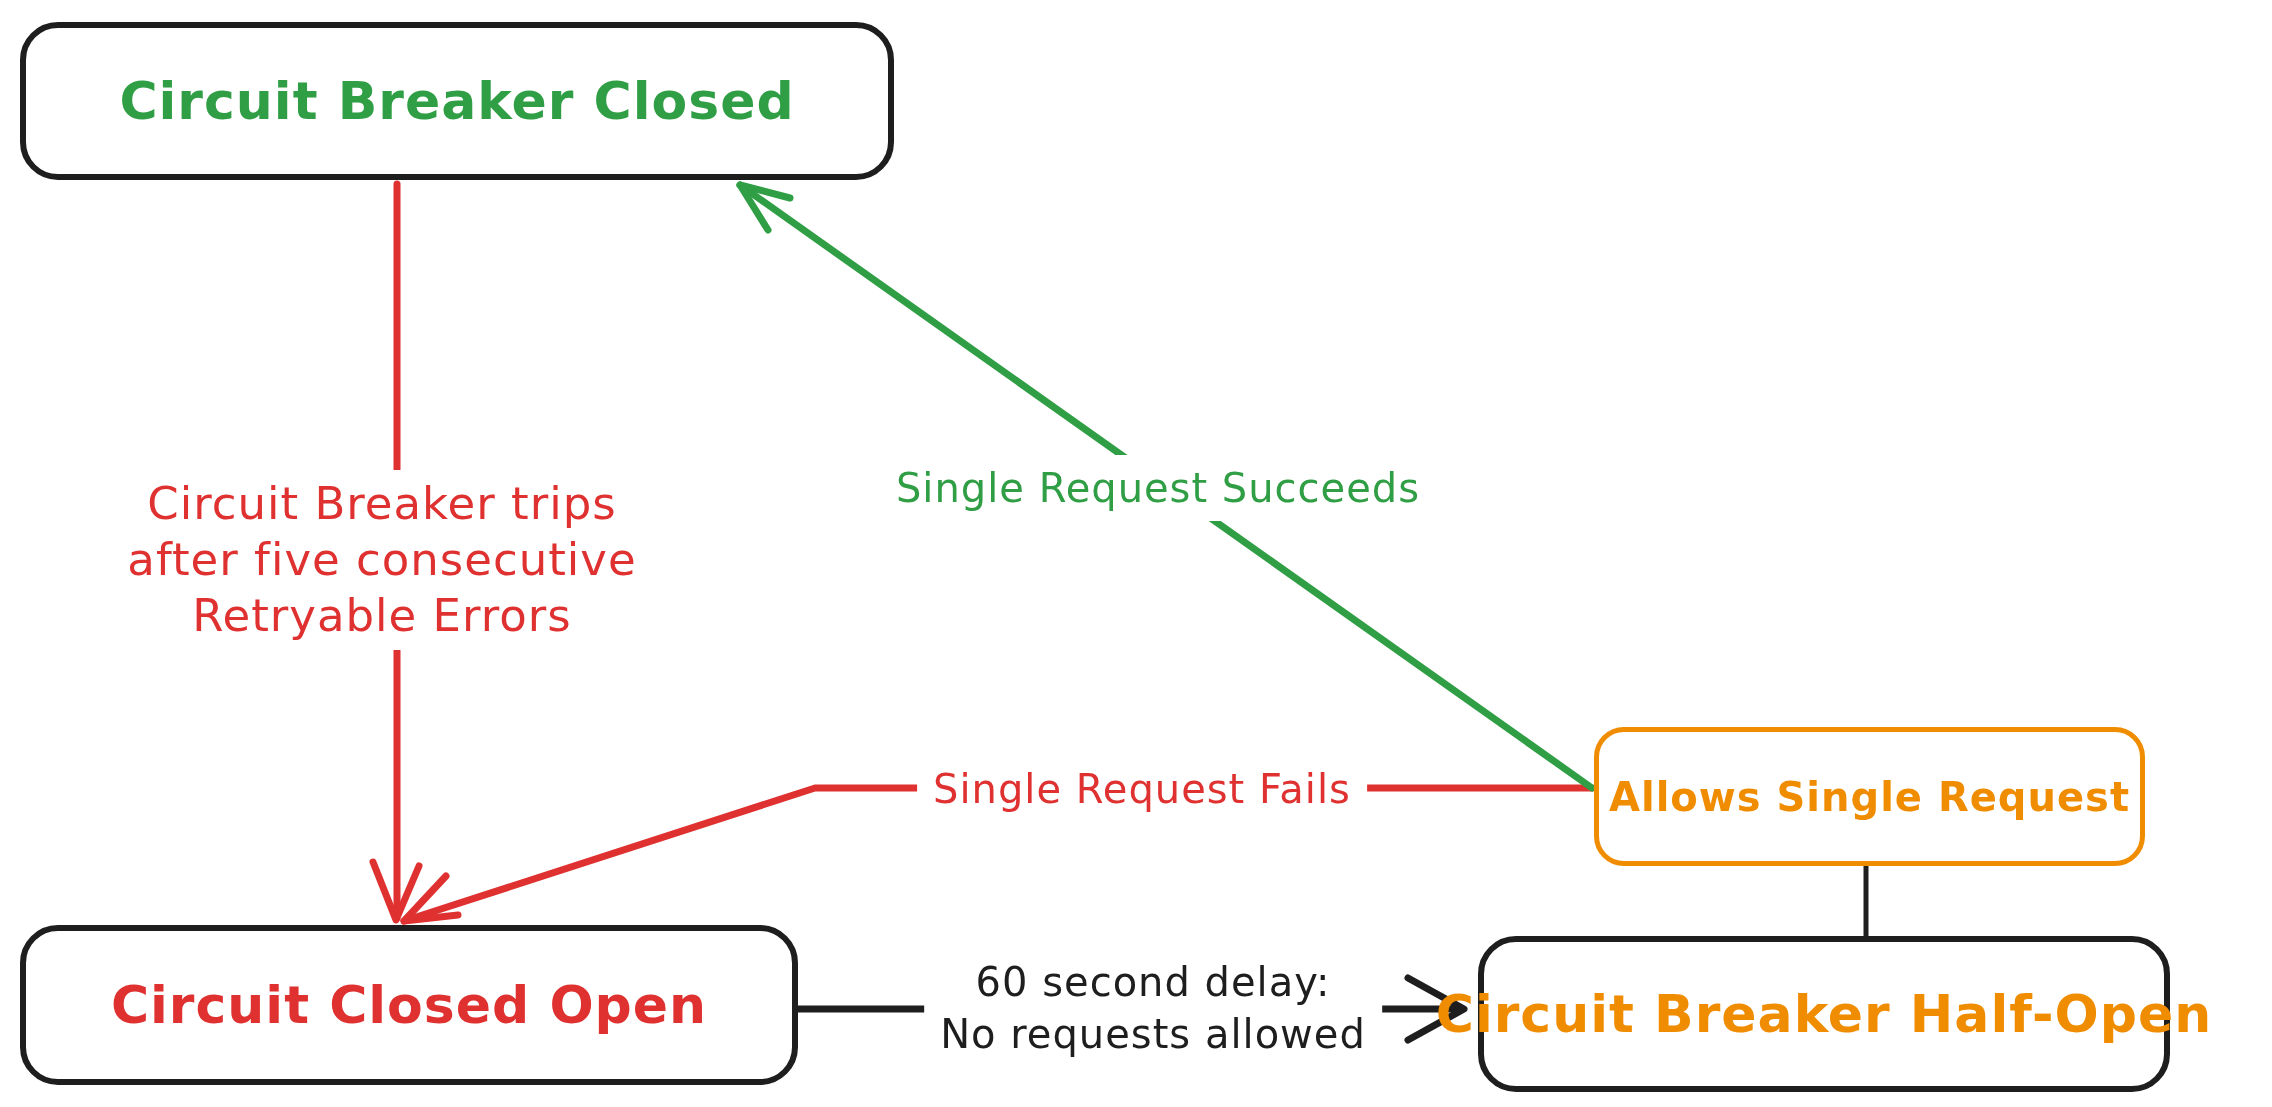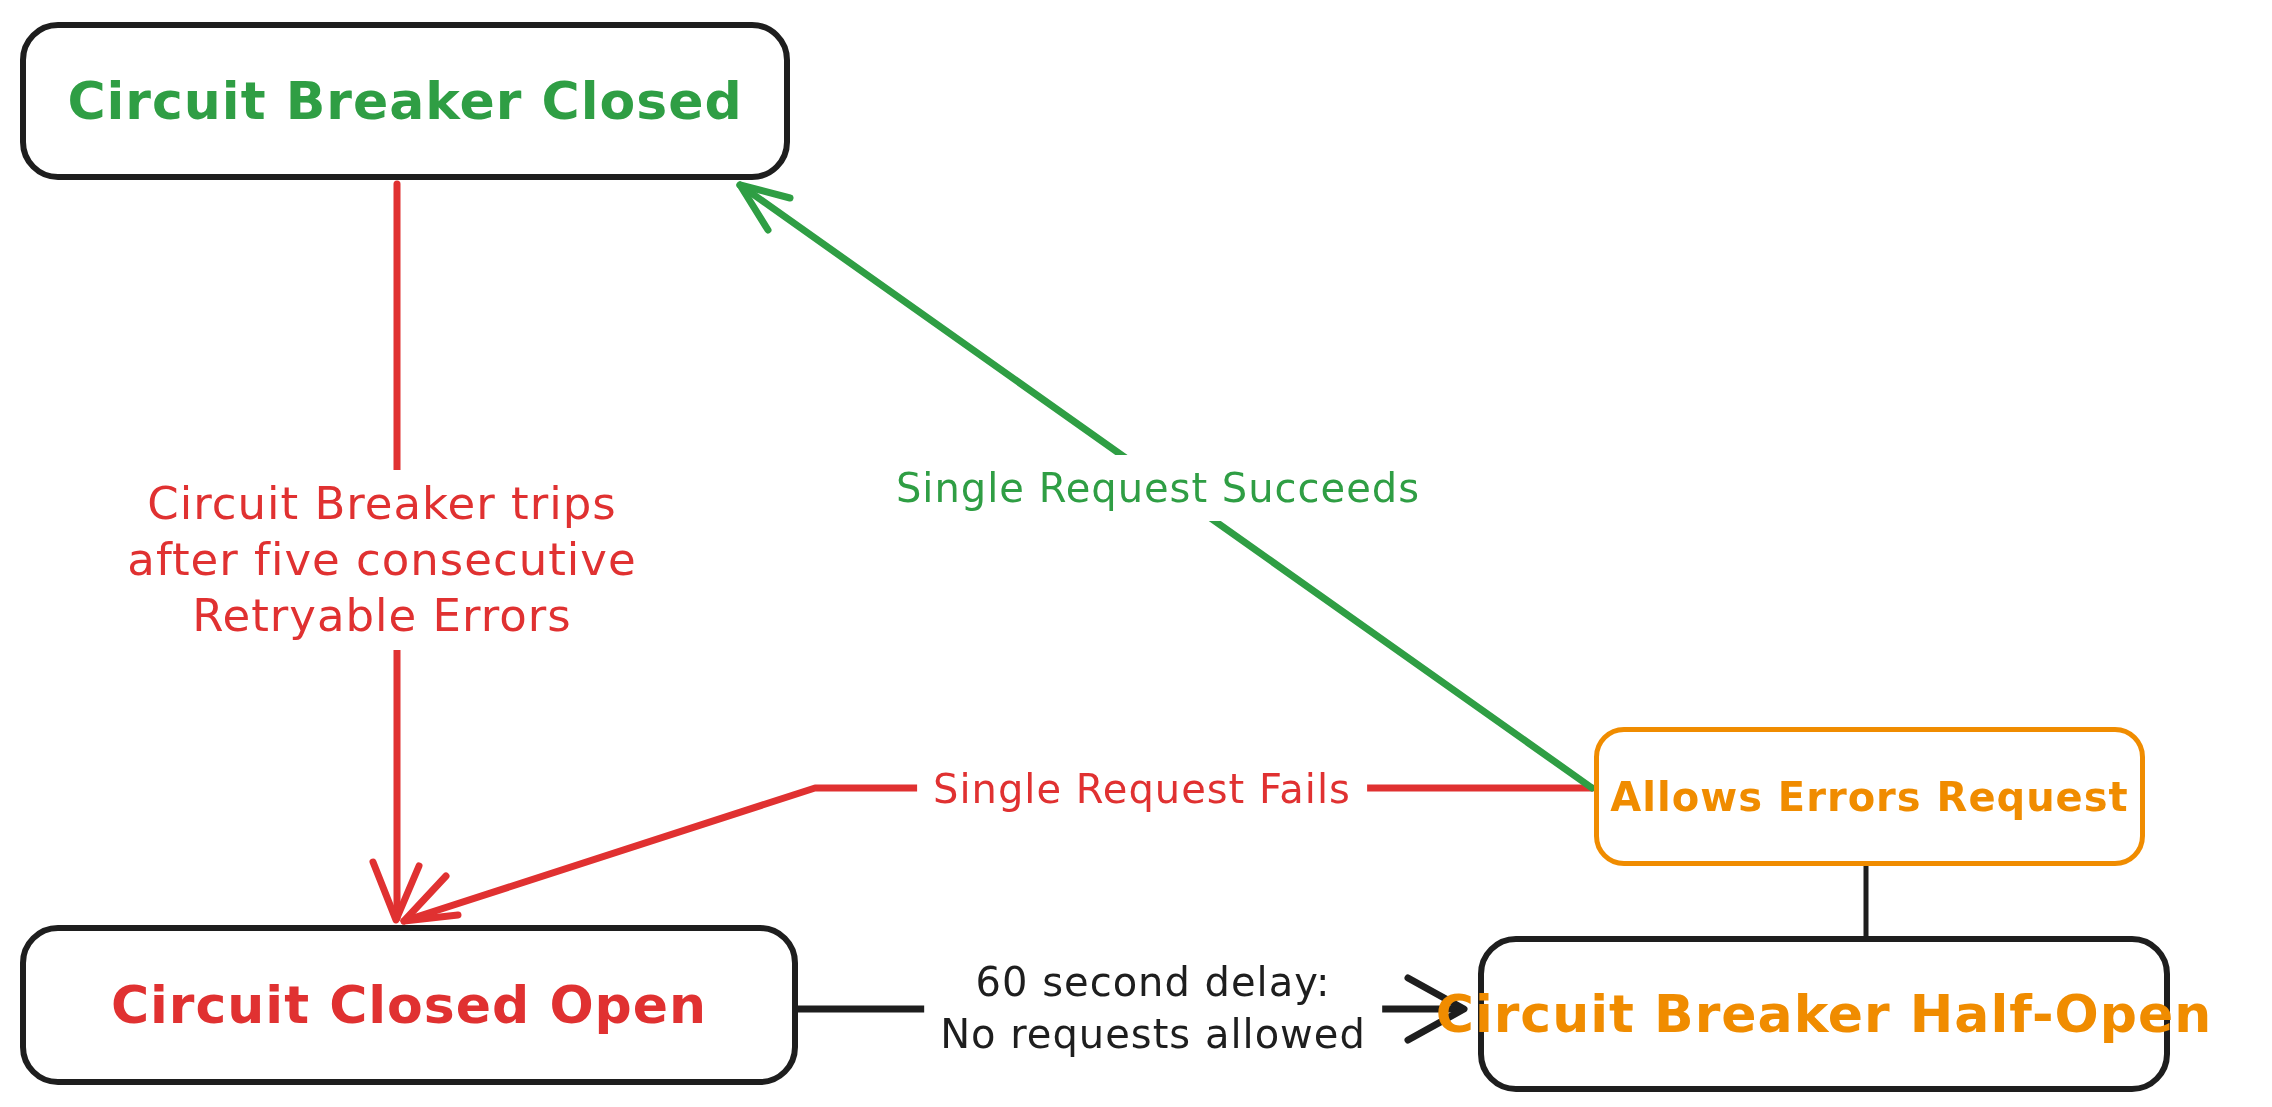--- a/index.html
+++ b/index.html
@@ -39,21 +39,21 @@
     align-items: center;
     justify-content: center;
     text-align: center;
   }
   .node .node-label {
     font-size: 52px;
     font-weight: bold;
     letter-spacing: 1px;
     white-space: nowrap;
   }
-  .node.closed    { left: 20px;   top: 22px;  width: 770px; height: 158px; }
+  .node.closed    { left: 20px;   top: 22px;  width: 874px; height: 158px; }
   .node.open      { left: 20px;   top: 925px; width: 778px; height: 160px; }
   .node.half-open { left: 1478px; top: 936px; width: 692px; height: 156px; }
   .node.allows {
     left: 1594px; top: 727px; width: 551px; height: 139px;
     border: 5px solid var(--orange);
     border-radius: 30px;
   }
   .node.allows .node-label { font-size: 40px; }
 
   .closed .node-label    { color: var(--green); }
@@ -120,21 +120,21 @@
 
   <div class="node open">
     <span class="node-label">Circuit Closed Open</span>
   </div>
 
   <div class="node half-open">
     <span class="node-label">Circuit Breaker Half-Open</span>
   </div>
 
   <div class="node allows">
-    <span class="node-label">Allows Errors Request</span>
+    <span class="node-label">Allows Single Request</span>
   </div>
 
   <div class="edge-label trip">Circuit Breaker trips
 after five consecutive
 Retryable Errors</div>
 
   <div class="edge-label succeeds">Single Request Succeeds</div>
 
   <div class="edge-label fails">Single Request Fails</div>
 

